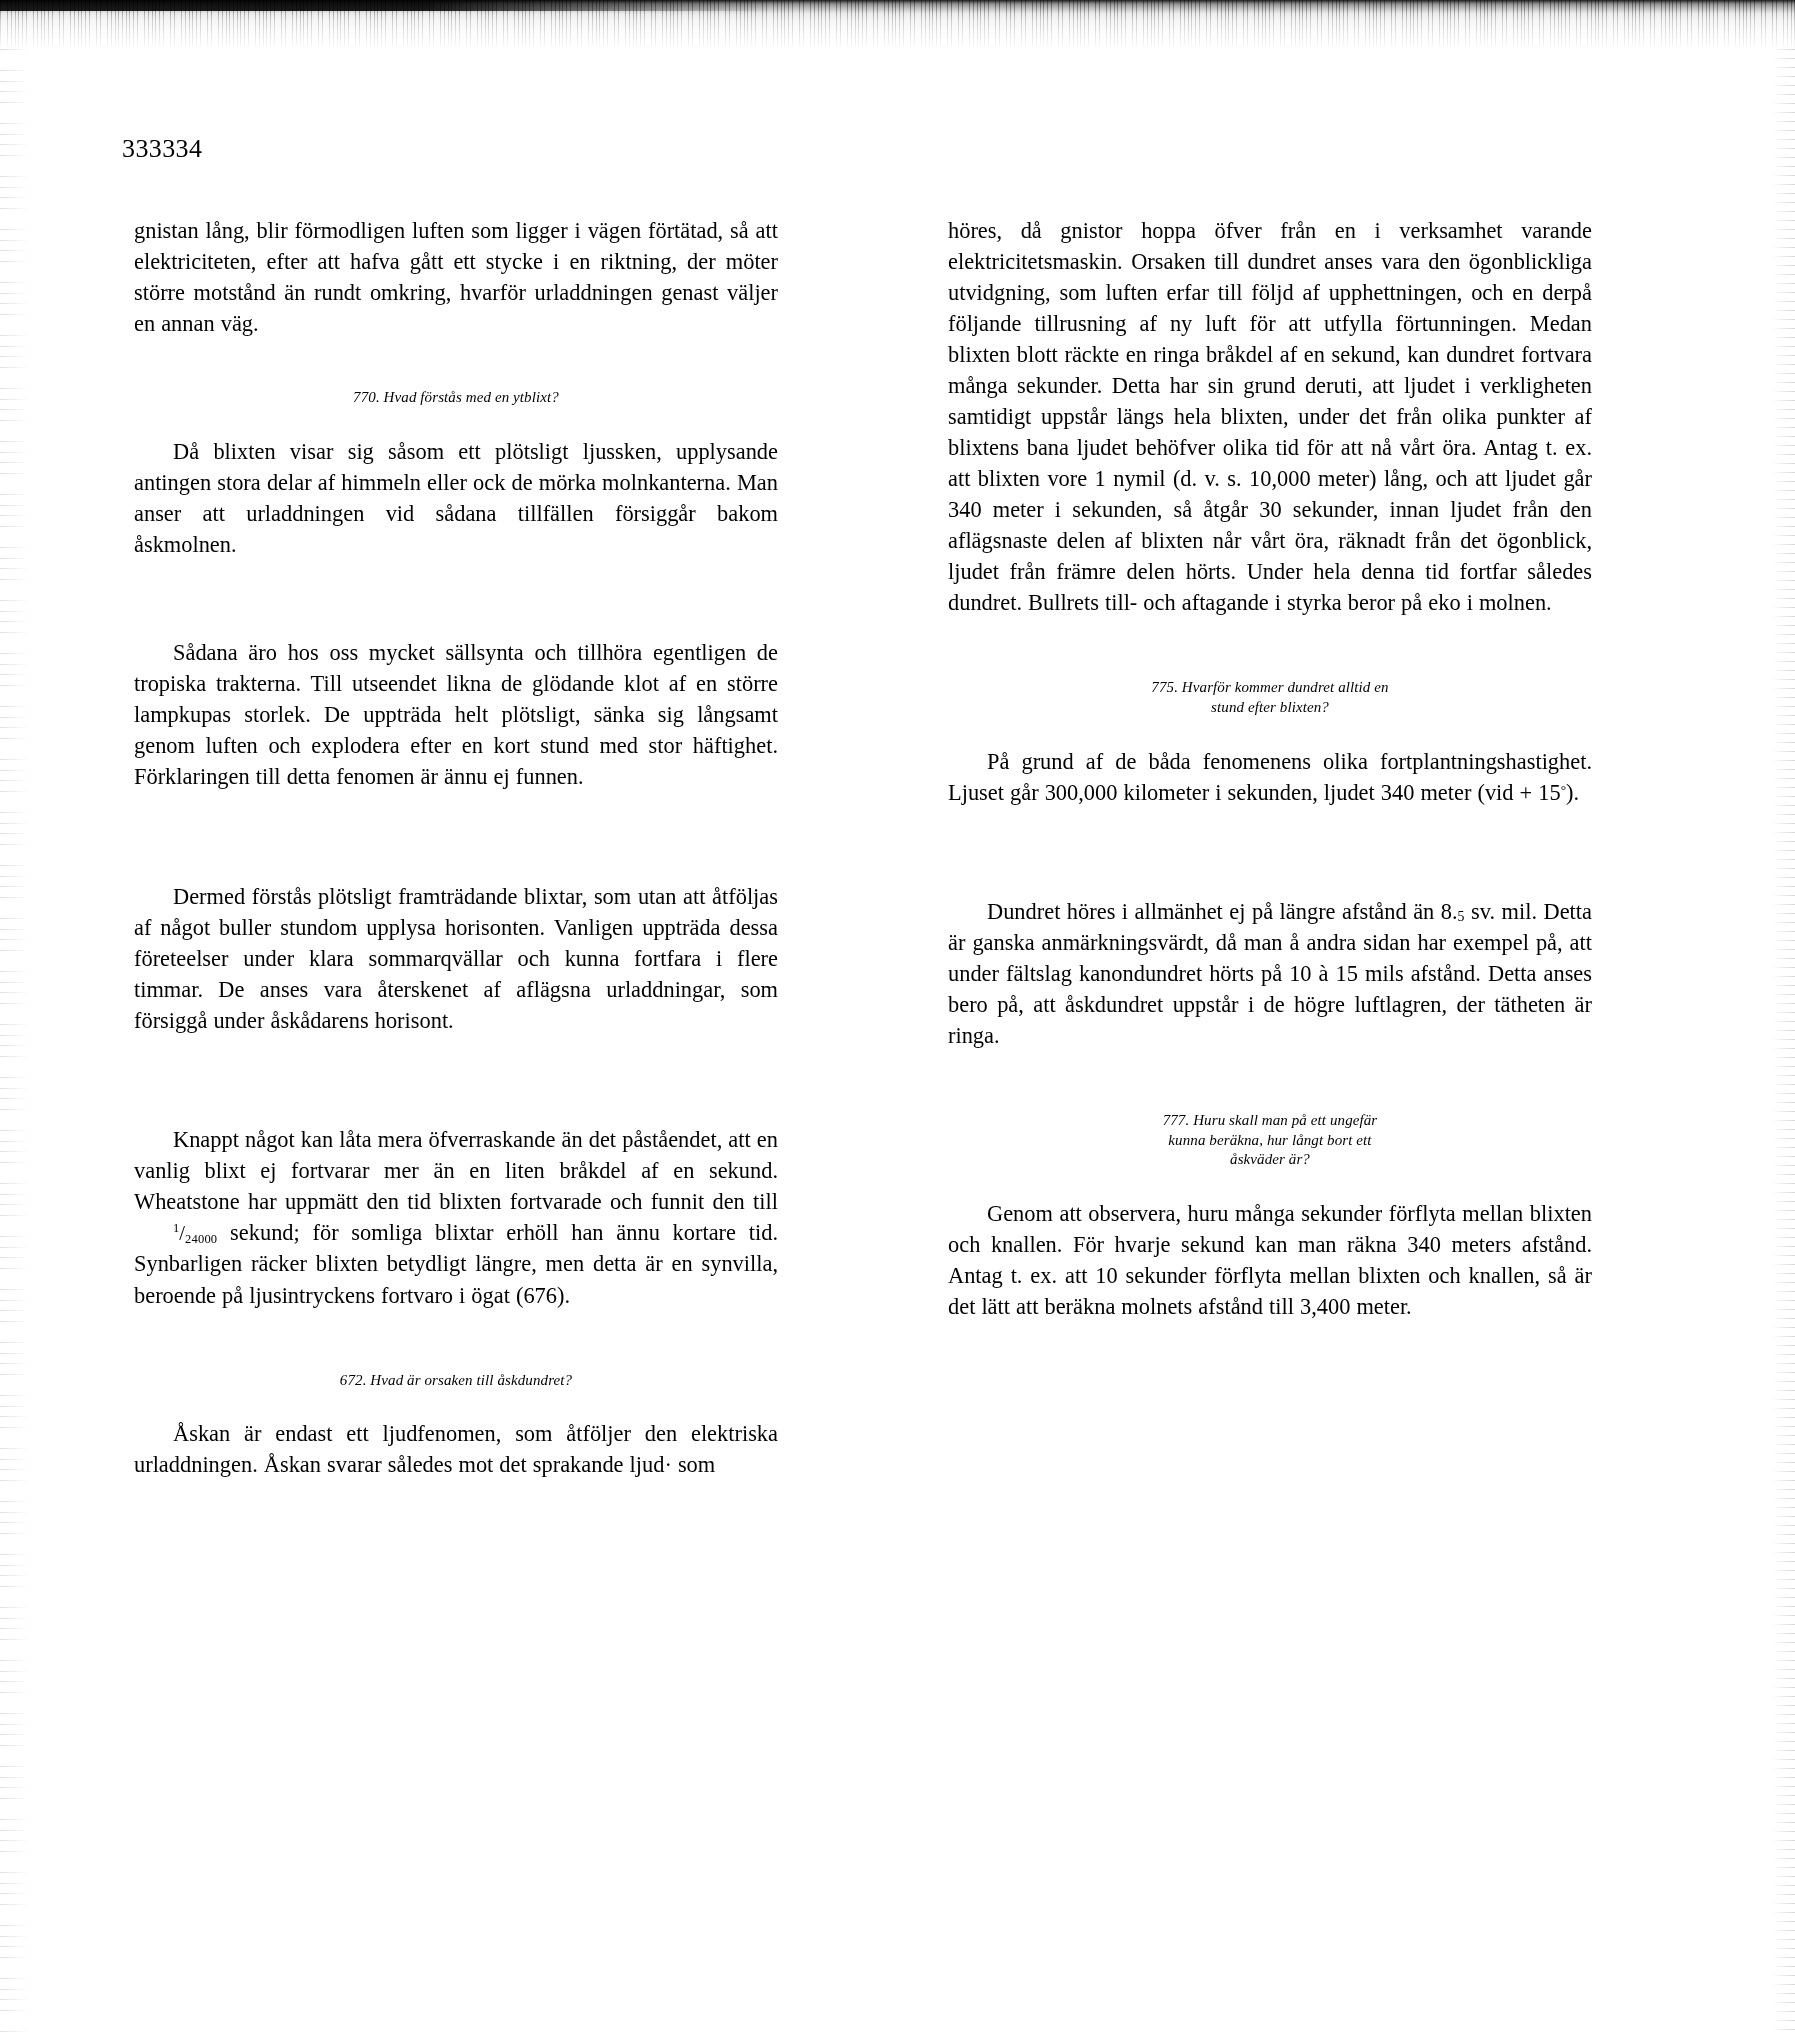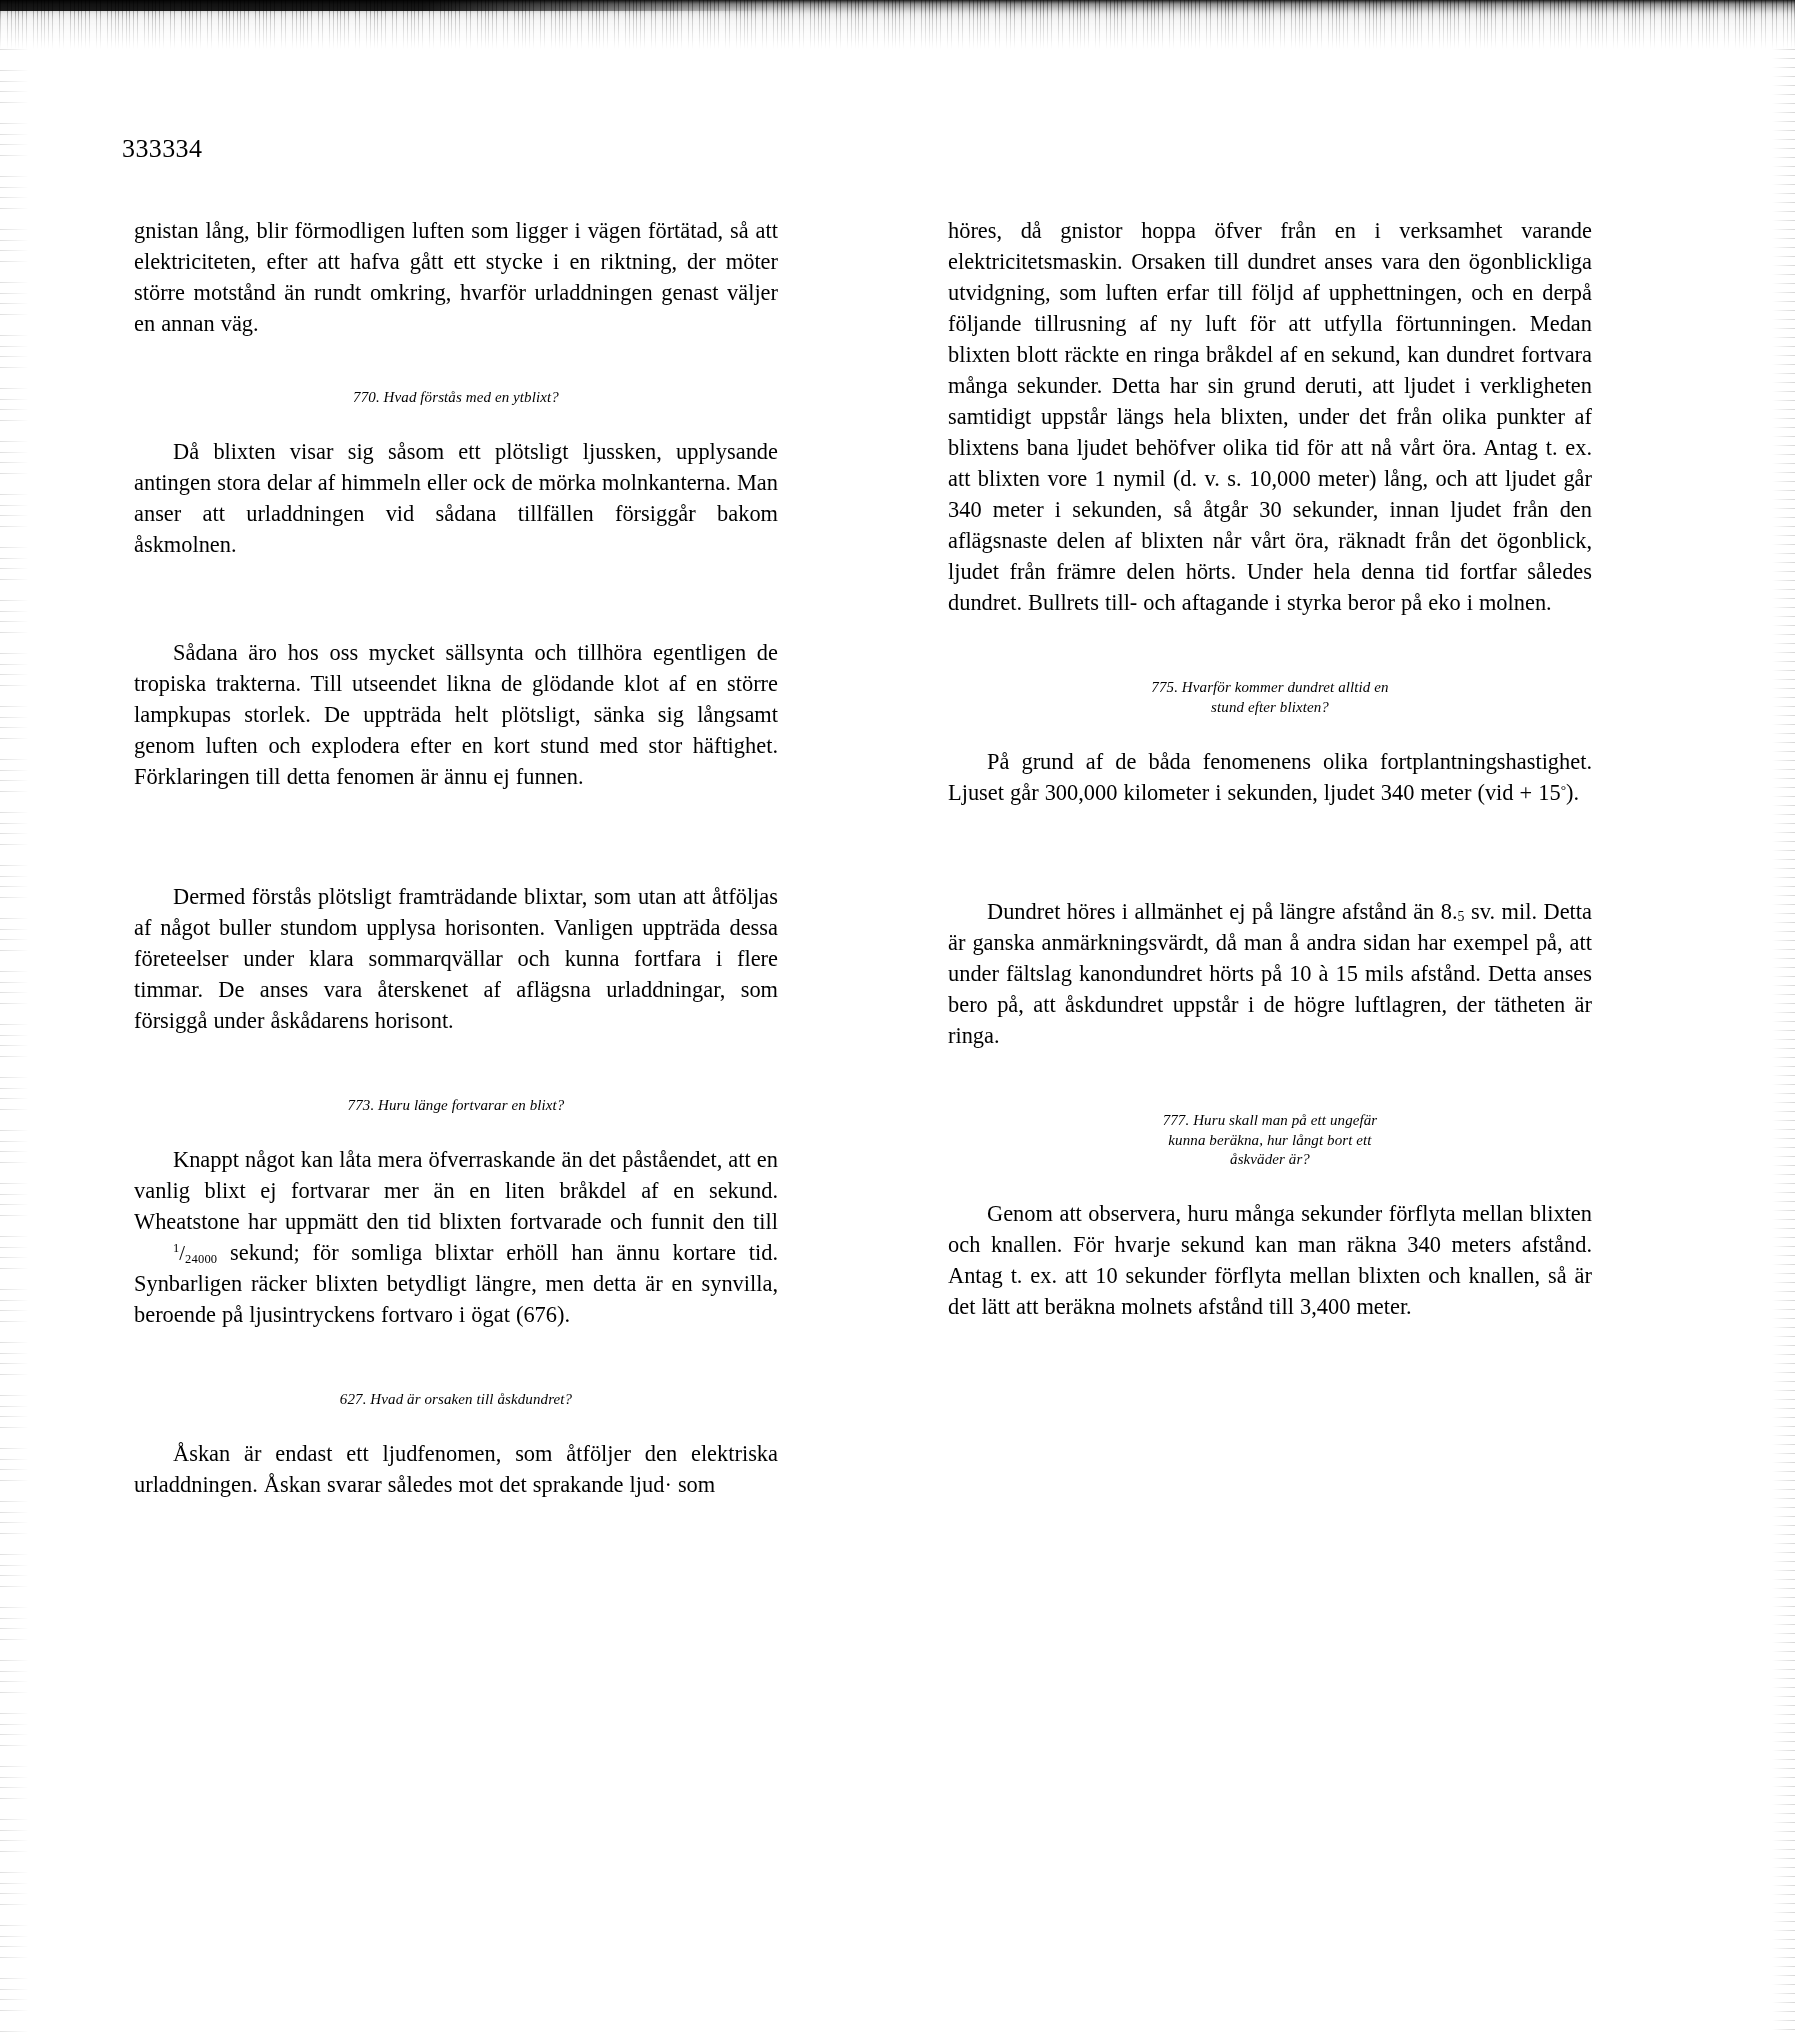--- a/index.html
+++ b/index.html
@@ -168,26 +168,25 @@
 
       <div class="sp-before-head"></div>
       <div class="sp-after-head"></div>
       <p class="para">Sådana äro hos oss mycket sällsynta och tillhöra egentligen de tropiska trakterna. Till utseendet likna de glödande klot af en större lampkupas storlek. De uppträda helt plötsligt, sänka sig långsamt genom luften och explodera efter en kort stund med stor häftighet. Förklaringen till detta fenomen är ännu ej funnen.</p>
 
       <div class="sp-before-head-lg"></div>
       <div class="sp-after-head"></div>
       <p class="para">Dermed förstås plötsligt framträdande blixtar, som utan att åtföljas af något buller stundom upplysa horisonten. Vanligen uppträda dessa företeelser under klara sommarqvällar och kunna fortfara i flere timmar. De anses vara återskenet af aflägsna urladdningar, som försiggå under åskådarens horisont.</p>
 
       <div class="sp-before-head-lg"></div>
-      <h2 class="heading">773.  Huru länge fortvarar en blixt?</h2>
       <div class="sp-after-head"></div>
       <p class="para"><span>Knappt något kan låta mera öfverraskande än det påståendet, att en vanlig blixt ej fortvarar mer än en liten bråkdel af en sekund. Wheatstone har uppmätt den tid blixten fortvarade och funnit den till </span><span class="frac"><span class="num">1</span><span class="slash">/</span><span class="den">24000</span></span><span> sekund; för somliga blixtar erhöll han ännu kortare tid. Synbarligen räcker blixten betydligt längre, men detta är en synvilla, beroende på ljusintryckens fortvaro i ögat (676).</span></p>
 
       <div class="sp-before-head-lg"></div>
-      <h2 class="heading">627.  Hvad är orsaken till åskdundret?</h2>
+      <h2 class="heading">672.  Hvad är orsaken till åskdundret?</h2>
       <div class="sp-after-head"></div>
       <p class="para">Åskan är endast ett ljudfenomen, som åtföljer den elektriska urladdningen. Åskan svarar således mot det sprakande ljud· som</p>
 
     </div>
 
     <div class="column">
 
       <p class="para no-indent">höres, då gnistor hoppa öfver från en i verksamhet varande elektricitetsmaskin. Orsaken till dundret anses vara den ögonblickliga utvidgning, som luften erfar till följd af upphettningen, och en derpå följande tillrusning af ny luft för att utfylla förtunningen. Medan blixten blott räckte en ringa bråkdel af en sekund, kan dundret fortvara många sekunder. Detta har sin grund deruti, att ljudet i verkligheten samtidigt uppstår längs hela blixten, under det från olika punkter af blixtens bana ljudet behöfver olika tid för att nå vårt öra. Antag t. ex. att blixten vore 1 nymil (d. v. s. 10,000 meter) lång, och att ljudet går 340 meter i sekunden, så åtgår 30 sekunder, innan ljudet från den aflägsnaste delen af blixten når vårt öra, räknadt från det ögonblick, ljudet från främre delen hörts. Under hela denna tid fortfar således dundret. Bullrets till- och aftagande i styrka beror på eko i molnen.</p>
 
       <div class="sp-before-head-lg"></div>

